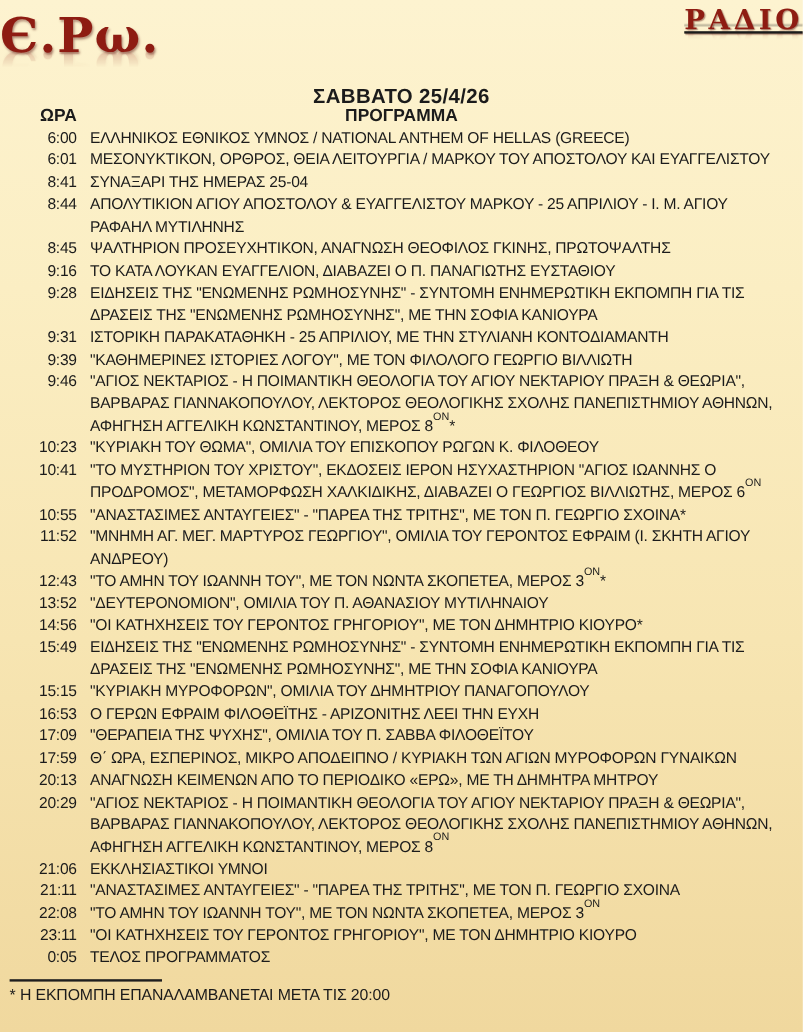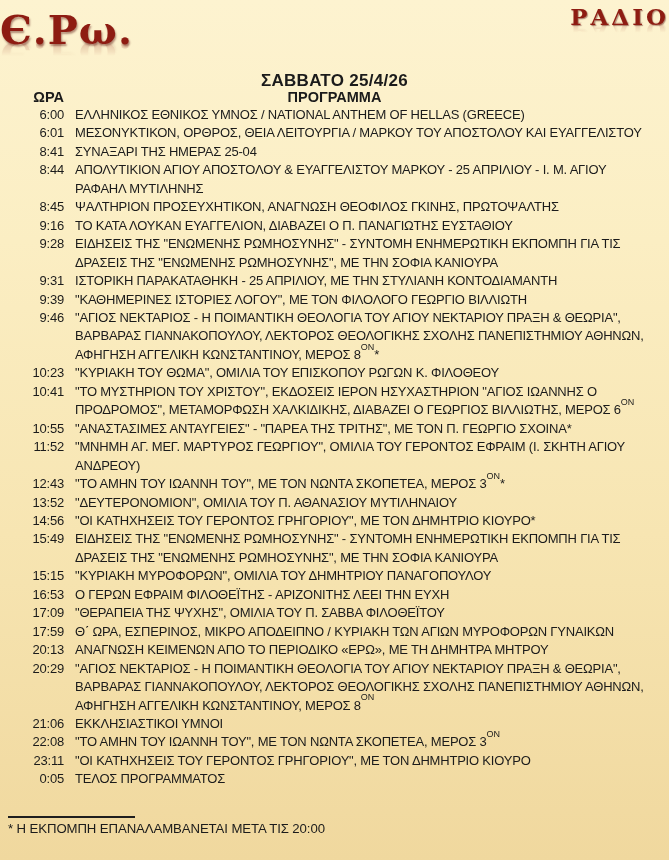--- a/index.html
+++ b/index.html
@@ -14,21 +14,21 @@
   
   .logo{position:absolute;top:2px;left:0;width:100%;
         display:flex;justify-content:space-between;align-items:flex-start;}
   .brand{
     font-family:"DejaVu Serif",serif;font-weight:bold;
     font-size:40px;line-height:40px;margin-top:8px;
     color:#8e1c12;letter-spacing:1px;
     text-shadow:1px 2px 2px rgba(84,14,8,0.45);
     -webkit-box-reflect:below -14px linear-gradient(rgba(0,0,0,0) 50%,rgba(0,0,0,0.35) 100%);
   }
-  .logo-right{display:flex;margin-left:12px;}
+  .logo-right{display:flex;margin-left:12px;text-decoration:underline;}
   .logo-line{
     font-family:"DejaVu Serif",serif;font-weight:bold;
     color:#8e1c12;text-shadow:1px 1px 1px rgba(84,14,8,0.45);
   }
   .radio{font-size:23px;line-height:23px;margin-top:3px;letter-spacing:3px;
     -webkit-box-reflect:below -8px linear-gradient(rgba(0,0,0,0) 45%,rgba(0,0,0,0.3) 100%);}
   .freq{font-size:22px;line-height:22px;margin-top:15px;letter-spacing:1.5px;
     -webkit-box-reflect:below -8px linear-gradient(rgba(0,0,0,0) 45%,rgba(0,0,0,0.3) 100%);}
 
   
@@ -224,20 +224,26 @@
           <div class="line">ΑΦΗΓΗΣΗ ΑΓΓΕΛΙΚΗ ΚΩΝΣΤΑΝΤΙΝΟΥ, ΜΕΡΟΣ 8<sup>ΟΝ</sup></div>
         </div>
       </div>
       <div class="row">
         <div class="time">21:06</div>
         <div class="text">
           <div class="line">ΕΚΚΛΗΣΙΑΣΤΙΚΟΙ ΥΜΝΟΙ</div>
         </div>
       </div>
       <div class="row">
+        <div class="time">21:11</div>
+        <div class="text">
+          <div class="line">"ΑΝΑΣΤΑΣΙΜΕΣ  ΑΝΤΑΥΓΕΙΕΣ" - "ΠΑΡΕΑ ΤΗΣ ΤΡΙΤΗΣ", ΜΕ ΤΟΝ Π. ΓΕΩΡΓΙΟ ΣΧΟΙΝΑ</div>
+        </div>
+      </div>
+      <div class="row">
         <div class="time">22:08</div>
         <div class="text">
           <div class="line">"ΤΟ ΑΜΗΝ ΤΟΥ ΙΩΑΝΝΗ ΤΟΥ", ΜΕ ΤΟΝ ΝΩΝΤΑ ΣΚΟΠΕΤΕΑ, ΜΕΡΟΣ 3<sup>ΟΝ</sup></div>
         </div>
       </div>
       <div class="row">
         <div class="time">23:11</div>
         <div class="text">
           <div class="line">"ΟΙ ΚΑΤΗΧΗΣΕΙΣ ΤΟΥ ΓΕΡΟΝΤΟΣ ΓΡΗΓΟΡΙΟΥ", ΜΕ ΤΟΝ ΔΗΜΗΤΡΙΟ ΚΙΟΥΡΟ</div>
         </div>

